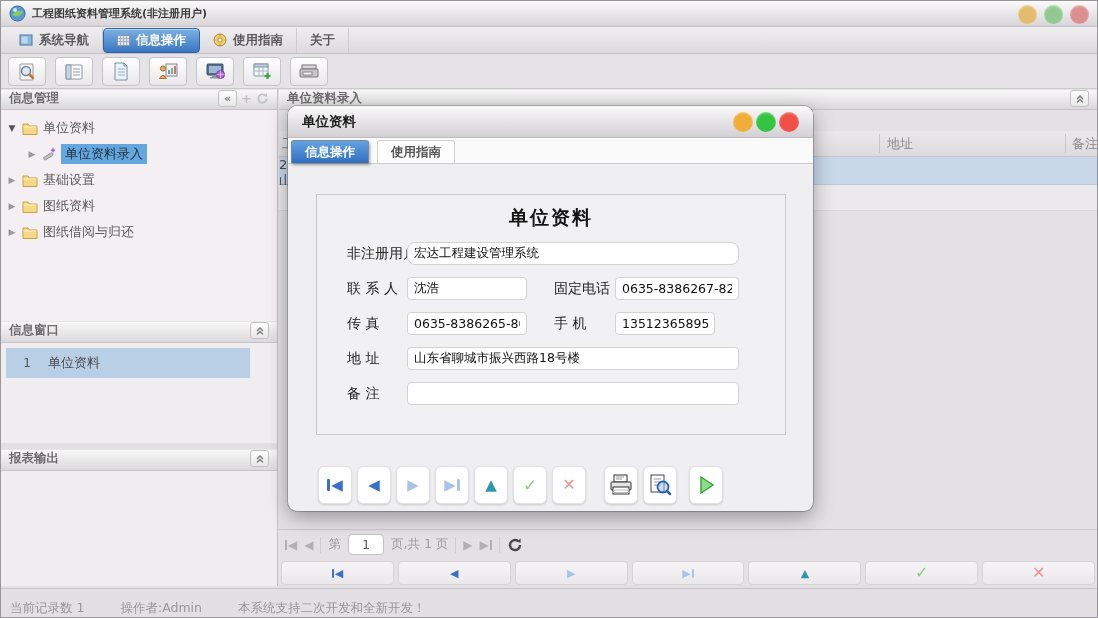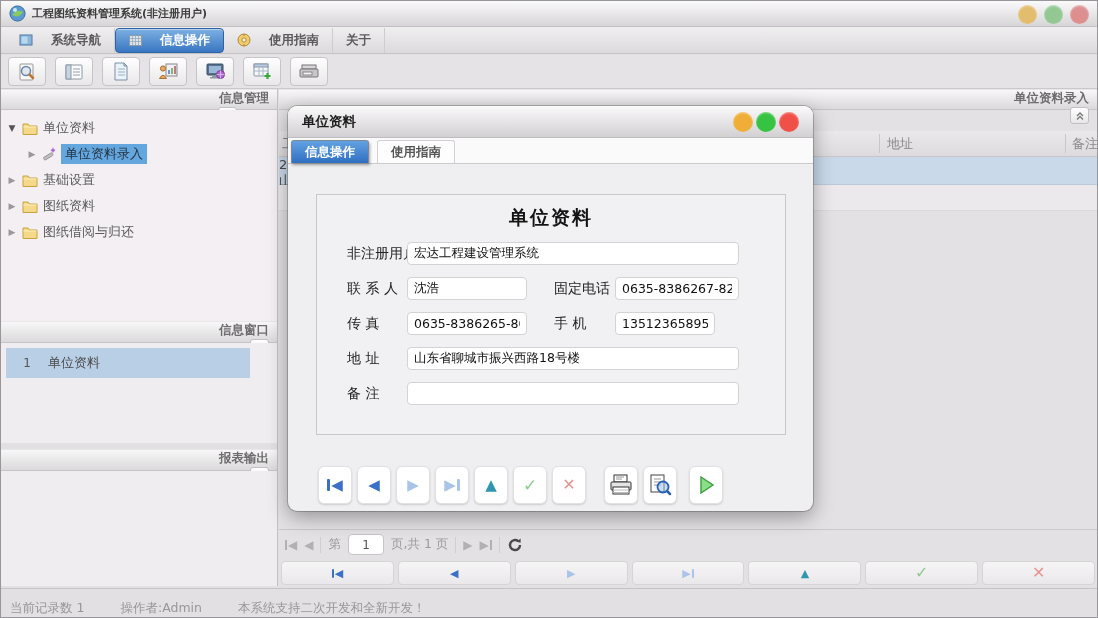--- a/index.html
+++ b/index.html
@@ -11,34 +11,34 @@
     background:linear-gradient(#fbfafb,#d7d5d7); border-bottom:1px solid #c2c0c2;
     display:flex; align-items:center; padding:0 8px; }
   .app-title { font-size:11px; font-weight:bold; color:#3c3c3c; margin-left:6px; }
   .win-dots { position:absolute; right:8px; top:4px; display:flex; gap:7px; }
   .win-dot { width:19px; height:19px; border-radius:50%; box-shadow:inset 0 1px 2px rgba(255,255,255,.5); }
 
   
   .tabbar { position:absolute; left:0; top:26px; right:0; height:27px;
     background:linear-gradient(#f0eff0,#dcdadc); border-bottom:1px solid #c6c4c6;
     display:flex; align-items:center; padding-left:5px; }
-  .tab { height:25px; display:flex; align-items:center; gap:18px; padding:0 13px;
+  .tab { height:25px; display:flex; align-items:center; gap:6px; padding:0 13px;
     font-size:12.5px; font-weight:bold; color:#5c5a5c; border-right:1px solid #cecccc; cursor:default; }
   .tab.active { background:linear-gradient(#7cb0e2,#3a77c2); color:#fff; border:1px solid #2d62a8;
     border-radius:4px; box-shadow:inset 0 1px 0 rgba(255,255,255,.45); }
 
   
   .toolbar { position:absolute; left:0; top:54px; right:0; height:34px; background:#e5e3e5;
     border-bottom:1px solid #cac8ca; display:flex; align-items:center; gap:9px; padding:0 7px; }
   .tbtn { width:38px; height:29px; border-radius:4px; border:1px solid #c6c4c6;
     background:linear-gradient(#ffffff,#e9e7e9); display:flex; align-items:center; justify-content:center; }
 
   
   .phead { background:linear-gradient(#f8f7f8,#dbd9db); border-top:1px solid #e8e6e8; border-bottom:1px solid #c6c4c6;
-    display:flex; align-items:flex-end; padding:0 8px; font-size:12.5px; font-weight:bold; color:#6e6c6e;flex-direction:column; }
+    display:flex; align-items:flex-start; padding:0 8px; font-size:12.5px; font-weight:bold; color:#6e6c6e; }
   .ptools { margin-left:auto; display:flex; gap:4px; align-items:center; }
   .minibtn { width:19px; height:17px; border:1px solid #c2c0c2; border-radius:3px;
     background:linear-gradient(#ffffff,#e8e6e8); display:flex; align-items:center; justify-content:center;
     font-size:11px; color:#777; line-height:1; }
   .ghost { color:#c4c0c2; font-size:13px; font-weight:bold; }
 
   
   .sidebar { position:absolute; left:0; top:88px; width:277px; bottom:31px; background:#e8e6e8; border-right:1px solid #c2c0c2; }
   .phead1 { position:absolute; left:0; top:0; right:0; height:21px; }
   .tree { position:absolute; left:0; top:21px; right:0; height:211px; background:#f3eff2; padding:5px 0 0 6px; }
@@ -396,21 +396,21 @@
     </div>
     <div class="dtabs">
       <div class="dtab active">信息操作</div>
       <div class="dtab inactive">使用指南</div>
     </div>
     <div class="dbody">
       <div class="groupbox">
         <div class="ftitle">单位资料</div>
 
         <span class="flabel" style="left:30px;top:50px">非注册用户</span>
-        <input class="finput" style="left: 90px; top: 47px; width: 332px;" value="宏达工程建设管理系统">
+        <input class="finput" style="left: 90px; top: 47px; width: 332px; border-radius: 8px;" value="宏达工程建设管理系统">
 
         <span class="flabel" style="left:30px;top:85px">联 系 人</span>
         <input class="finput" style="left: 90px; top: 82px; width: 120px;" value="沈浩">
         <span class="flabel" style="left:237px;top:85px">固定电话</span>
         <input class="finput" style="left: 298px; top: 82px; width: 124px;" value="0635-8386267-823">
 
         <span class="flabel" style="left:30px;top:120px">传 真</span>
         <input class="finput" style="left: 90px; top: 117px; width: 120px;" value="0635-8386265-809">
         <span class="flabel" style="left:237px;top:120px">手 机</span>
         <input class="finput" style="left: 298px; top: 117px; width: 100px;" value="13512365895">

